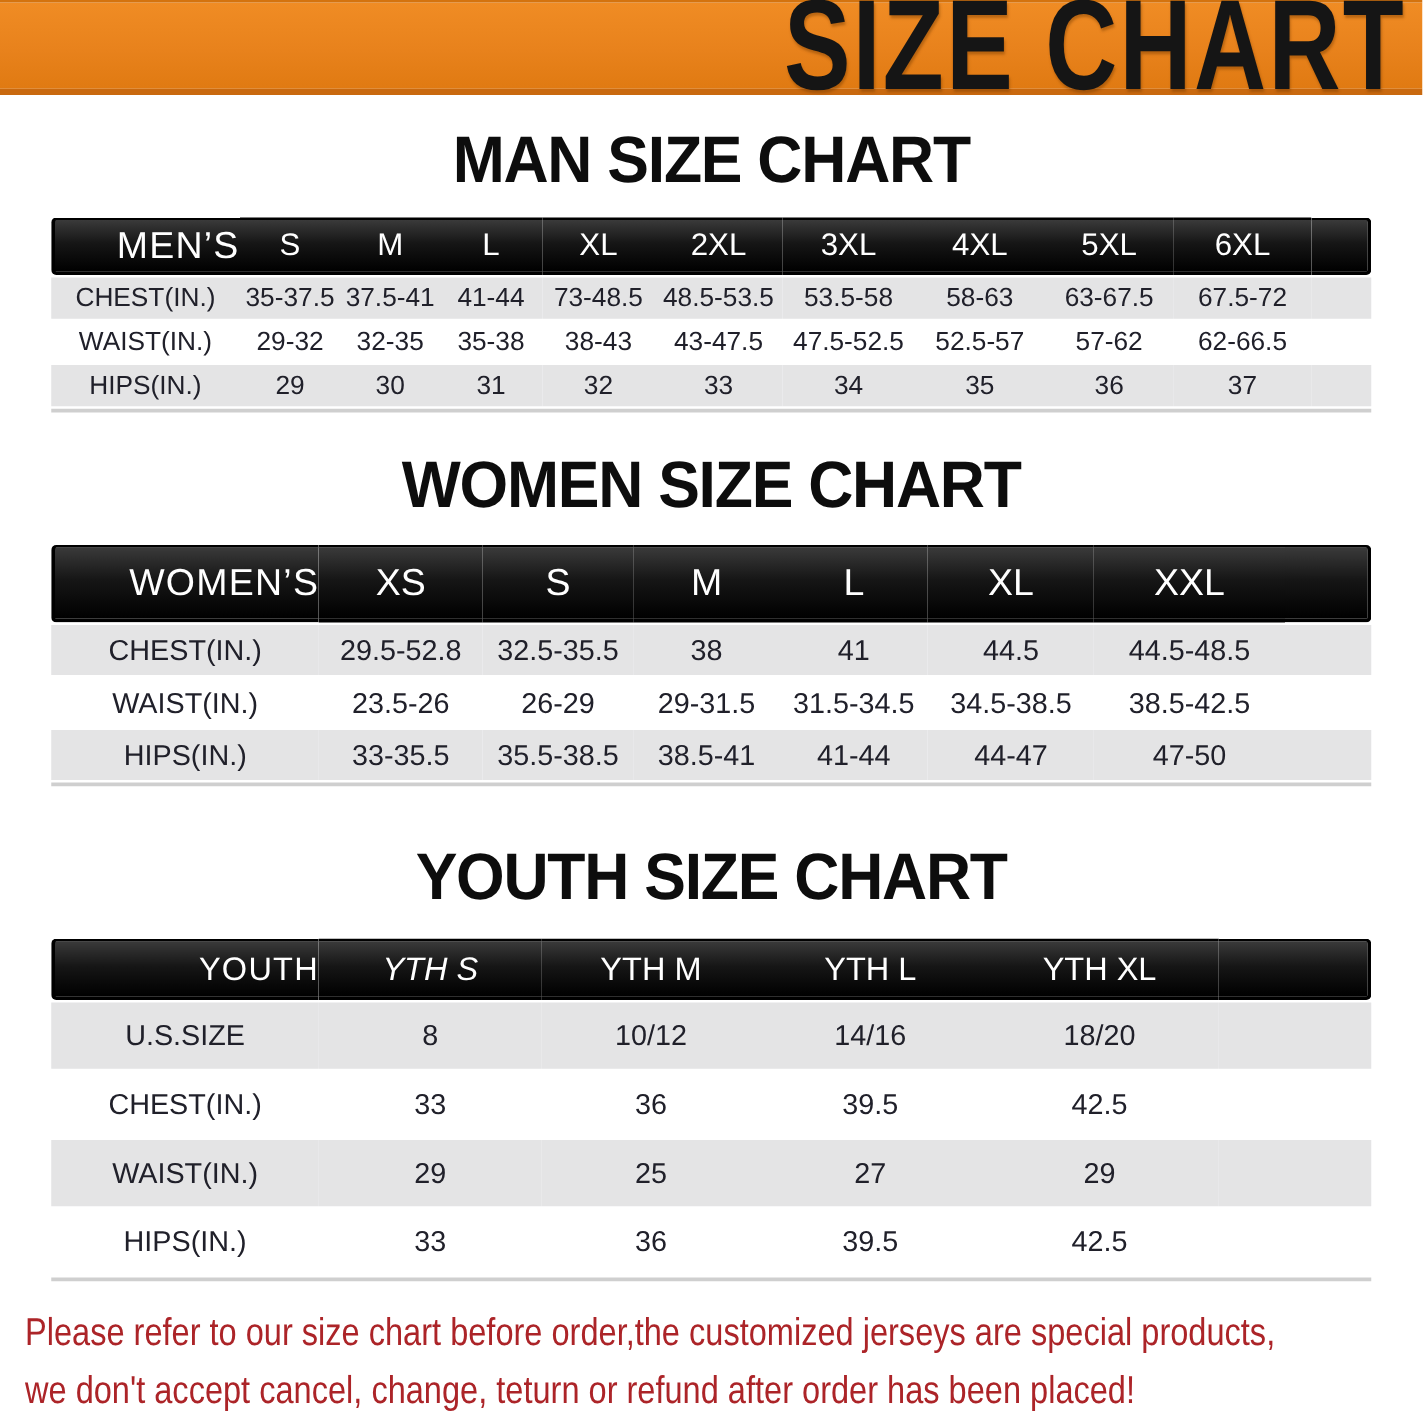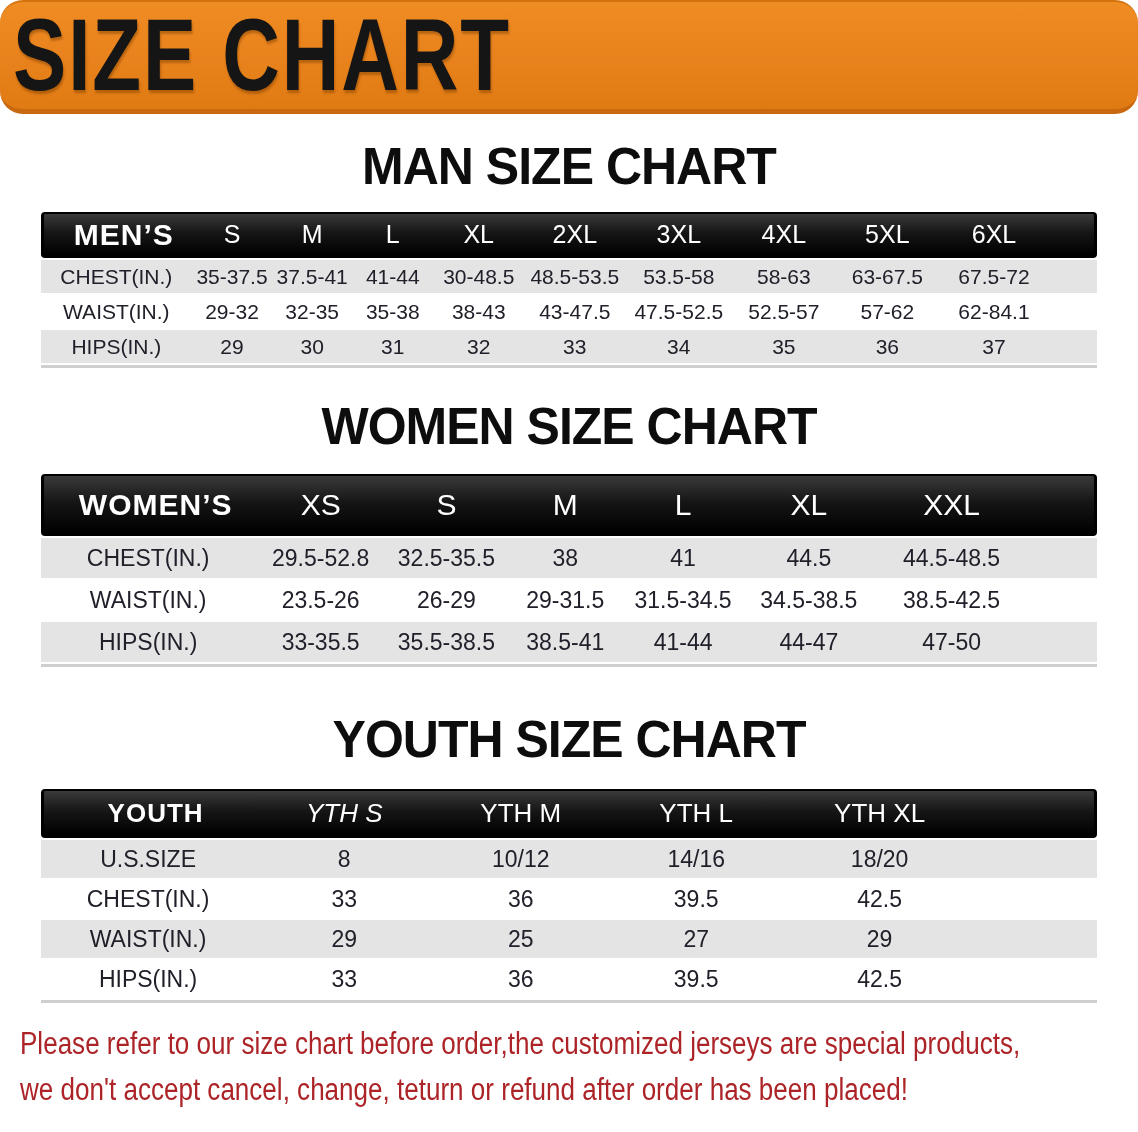--- a/index.html
+++ b/index.html
@@ -14,25 +14,25 @@
   html,body{width:1138px;}
   body{
     height:1132px;
     overflow:hidden;
     background:#fff;
     font-family:"Liberation Sans", sans-serif;
     color:var(--ink);
   }
   
   .banner{
-    height:114px;
+    height:76px;
     border-top:2px solid #D4730E;
     border-bottom:5px solid var(--banner-orange-dark);
     background:linear-gradient(180deg,#F08C24 0%, var(--banner-orange) 55%, #E07A12 100%);
-    display:flex;align-items:center;justify-content:flex-start;border-radius:23px;
+    display:flex;align-items:center;justify-content:flex-end;
   }
   .banner-text{
     font-weight:bold;
     font-size:84px;
     letter-spacing:2px;
     color:#151515;
     transform:scale(0.95,1.22);
     transform-origin:center;
     white-space:nowrap;
     text-shadow:1px 2px 2px rgba(120,60,0,.45);
@@ -68,24 +68,24 @@
     border-top:2px solid #000;
     border-bottom:3px solid #000;
     font-weight:400;
     font-size:25px;
     text-align:center;
     vertical-align:middle;
   }
   tr.head th.corner{
     border-left:3px solid #000;
     border-radius:4px 0 0 4px;
-    text-align:center;
+    text-align:right;
     padding-left:12px;
     font-size:30px;
-    font-weight:bold;
+    font-weight:normal;
     letter-spacing:1px;
   }
   tr.head th.spacer{
     border-right:3px solid #000;
     border-radius:0 4px 4px 0;
   }
   tbody th, tbody td{
     font-weight:400;
     text-align:center;
     vertical-align:middle;
@@ -113,21 +113,21 @@
   .women tr.head th:nth-child(1){width:20.2%;}
   .women tr.head th:nth-child(2){width:12.3%;}
   .women tr.head th:nth-child(3){width:11.4%;}
   .women tr.head th:nth-child(4){width:11.0%;}
   .women tr.head th:nth-child(5){width:11.2%;}
   .women tr.head th:nth-child(6){width:12.5%;}
   .women tr.head th:nth-child(7){width:14.4%;}
   .women tr.head th:nth-child(8){width:6.5%;}
   
   .youth tr.head th{height:49px;font-size:26px;}
-  .youth tbody th, .youth tbody td{height:38px;font-size:23px;}
+  .youth tbody th, .youth tbody td{height:53px;font-size:23px;}
   .youth tr.head th:nth-child(1){width:20.2%;}
   .youth tr.head th:nth-child(2){width:16.8%;font-style:italic;}
   .youth tr.head th:nth-child(3){width:16.5%;}
   .youth tr.head th:nth-child(4){width:16.6%;}
   .youth tr.head th:nth-child(5){width:18.0%;}
   .youth tr.head th:nth-child(6){width:11.5%;}
   
   .disclaimer{
     margin:18px 0 0 20px;
   }
@@ -166,39 +166,39 @@
             <th>6XL</th>
             <th class="spacer"></th>
           </tr>
         </thead>
         <tbody>
           <tr class="even">
             <th>CHEST(IN.)</th>
             <td>35-37.5</td>
             <td>37.5-41</td>
             <td>41-44</td>
-            <td>30-48.5</td>
+            <td>73-48.5</td>
             <td>48.5-53.5</td>
             <td>53.5-58</td>
             <td>58-63</td>
             <td>63-67.5</td>
             <td>67.5-72</td>
             <td class="spacer"></td>
           </tr>
           <tr class="odd">
             <th>WAIST(IN.)</th>
             <td>29-32</td>
             <td>32-35</td>
             <td>35-38</td>
             <td>38-43</td>
             <td>43-47.5</td>
             <td>47.5-52.5</td>
             <td>52.5-57</td>
             <td>57-62</td>
-            <td>62-84.1</td>
+            <td>62-66.5</td>
             <td class="spacer"></td>
           </tr>
           <tr class="even">
             <th>HIPS(IN.)</th>
             <td>29</td>
             <td>30</td>
             <td>31</td>
             <td>32</td>
             <td>33</td>
             <td>34</td>

